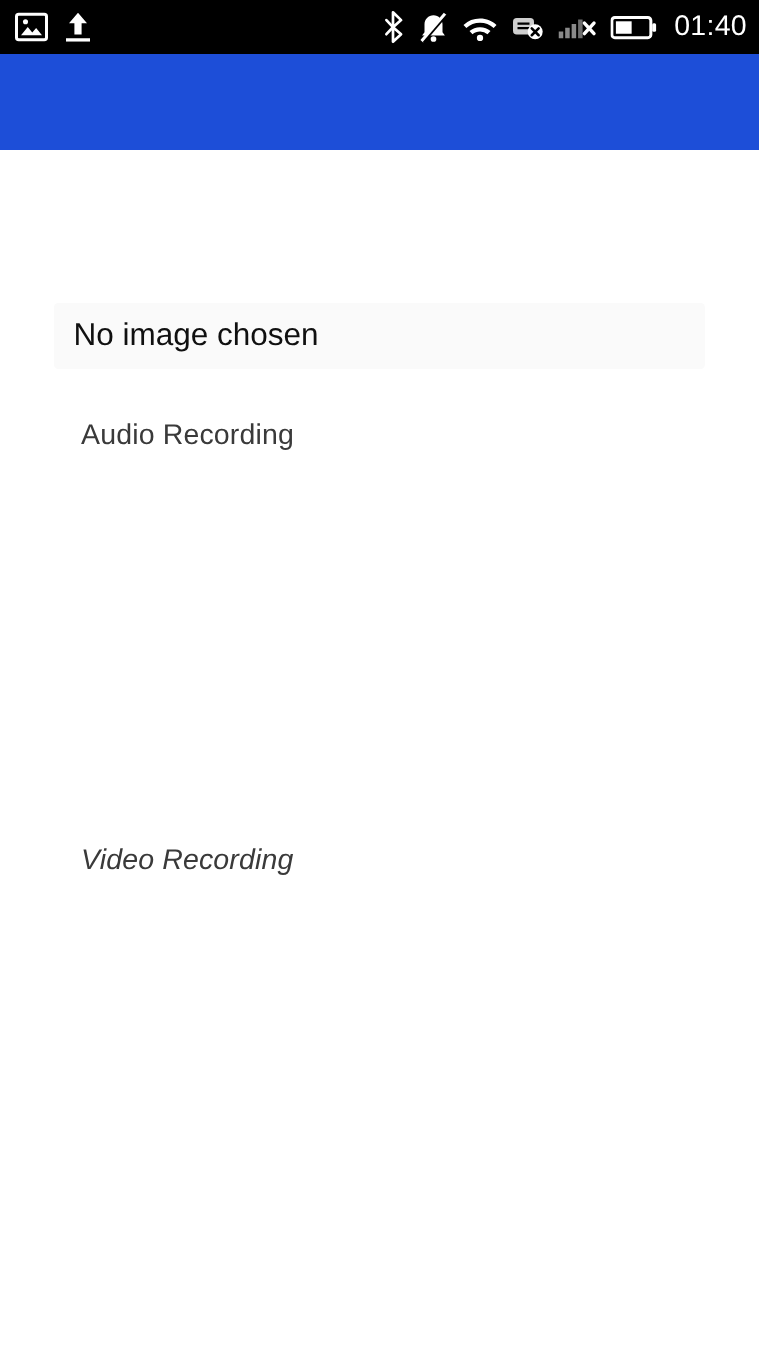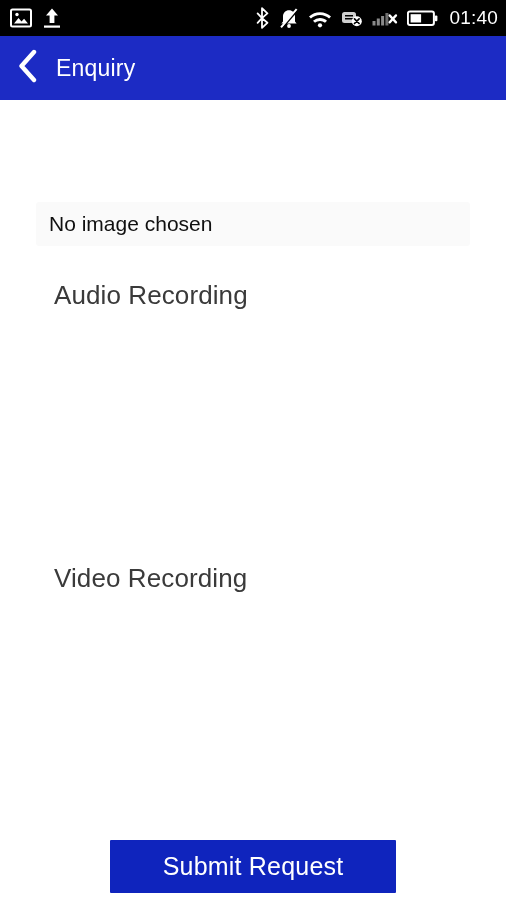--- a/index.html
+++ b/index.html
@@ -46,24 +46,24 @@
     background:#fafafa; border-radius:3px;
     display:flex; align-items:center; padding-left:13px;
     color:#101010; font-size:21px; font-weight:400;
   }
   .ff-image { top:102px; }
   .ff-audio { top:385px; }
   .ff-video { top:668px; }
 
   .section-label{
     position:absolute; left:54px;
-    color:#3a3a3a; font-size:26px; font-weight:300; letter-spacing:.1px;
+    color:#3a3a3a; font-size:19px; font-weight:300; letter-spacing:.1px;
   }
   .sl-audio { top:180px; }
-  .sl-video { top:463px; }
+  .sl-video { top:463px;font-style:italic; }
 
   .media-slot{
     position:absolute; left:36px; width:434px; height:110px; background:#fff;
   }
   .ms-audio { top:240px; }
   .ms-video { top:523px; }
 
   .submit-btn{
     position:absolute; left:110px; top:740px; width:286px; height:53px;
     background:#0f24bd; border:none; border-radius:1px;
@@ -138,40 +138,29 @@
         <svg width="31" height="17" viewBox="0 0 31 17">
           <rect x="0.9" y="1.6" width="26" height="13.5" rx="2" fill="none" stroke="#fff" stroke-width="2"></rect>
           <rect x="3.6" y="4.2" width="10.5" height="8.3" fill="#fff"></rect>
           <rect x="27.8" y="5.5" width="2.6" height="5.7" rx="1" fill="#fff"></rect>
         </svg>
       </span>
       <span class="sb-clock">01:40</span>
     </div>
   </div>
 
-  <div class="appbar">
-    <div class="back-btn">
-      <span>
-        <svg width="22" height="34" viewBox="0 0 22 34">
-          <path d="M18 3L5.5 17 18 31" fill="none" stroke="#fff" stroke-width="4.4" stroke-linecap="round" stroke-linejoin="round"></path>
-        </svg>
-      </span>
-    </div>
-    <span class="appbar-title">Enquiry</span>
-  </div>
 
   <div class="content">
 
     <div class="filefield ff-image">No image chosen</div>
 
     <div class="section-label sl-audio">Audio Recording</div>
 
     <div class="media-slot ms-audio"></div>
 
 
     <div class="section-label sl-video">Video Recording</div>
 
     <div class="media-slot ms-video"></div>
 
 
-    <button class="submit-btn">Submit Request</button>
   </div>
 </div>
 
 </body></html>

